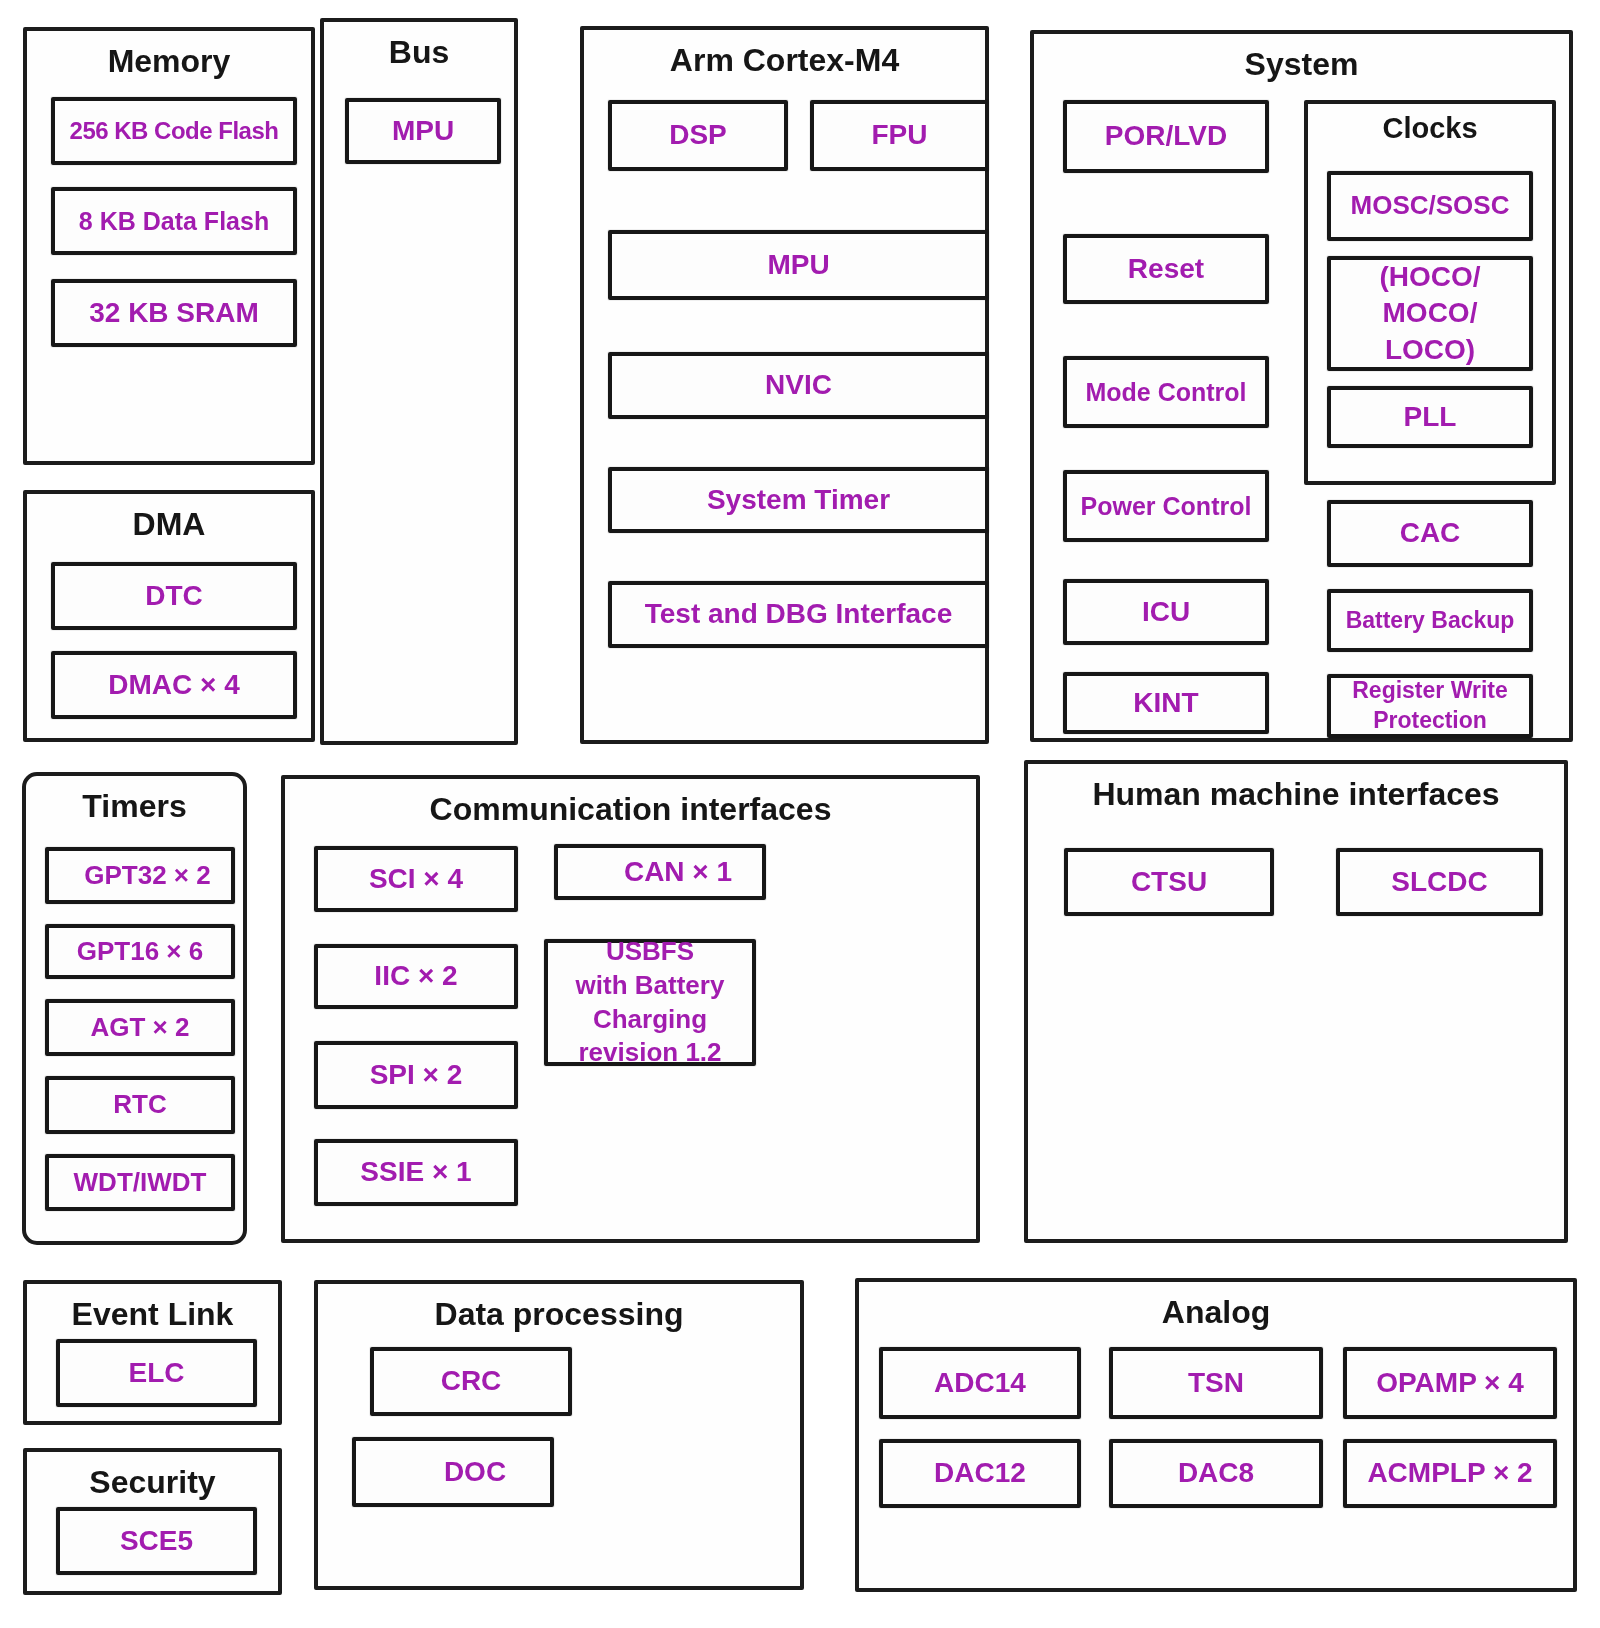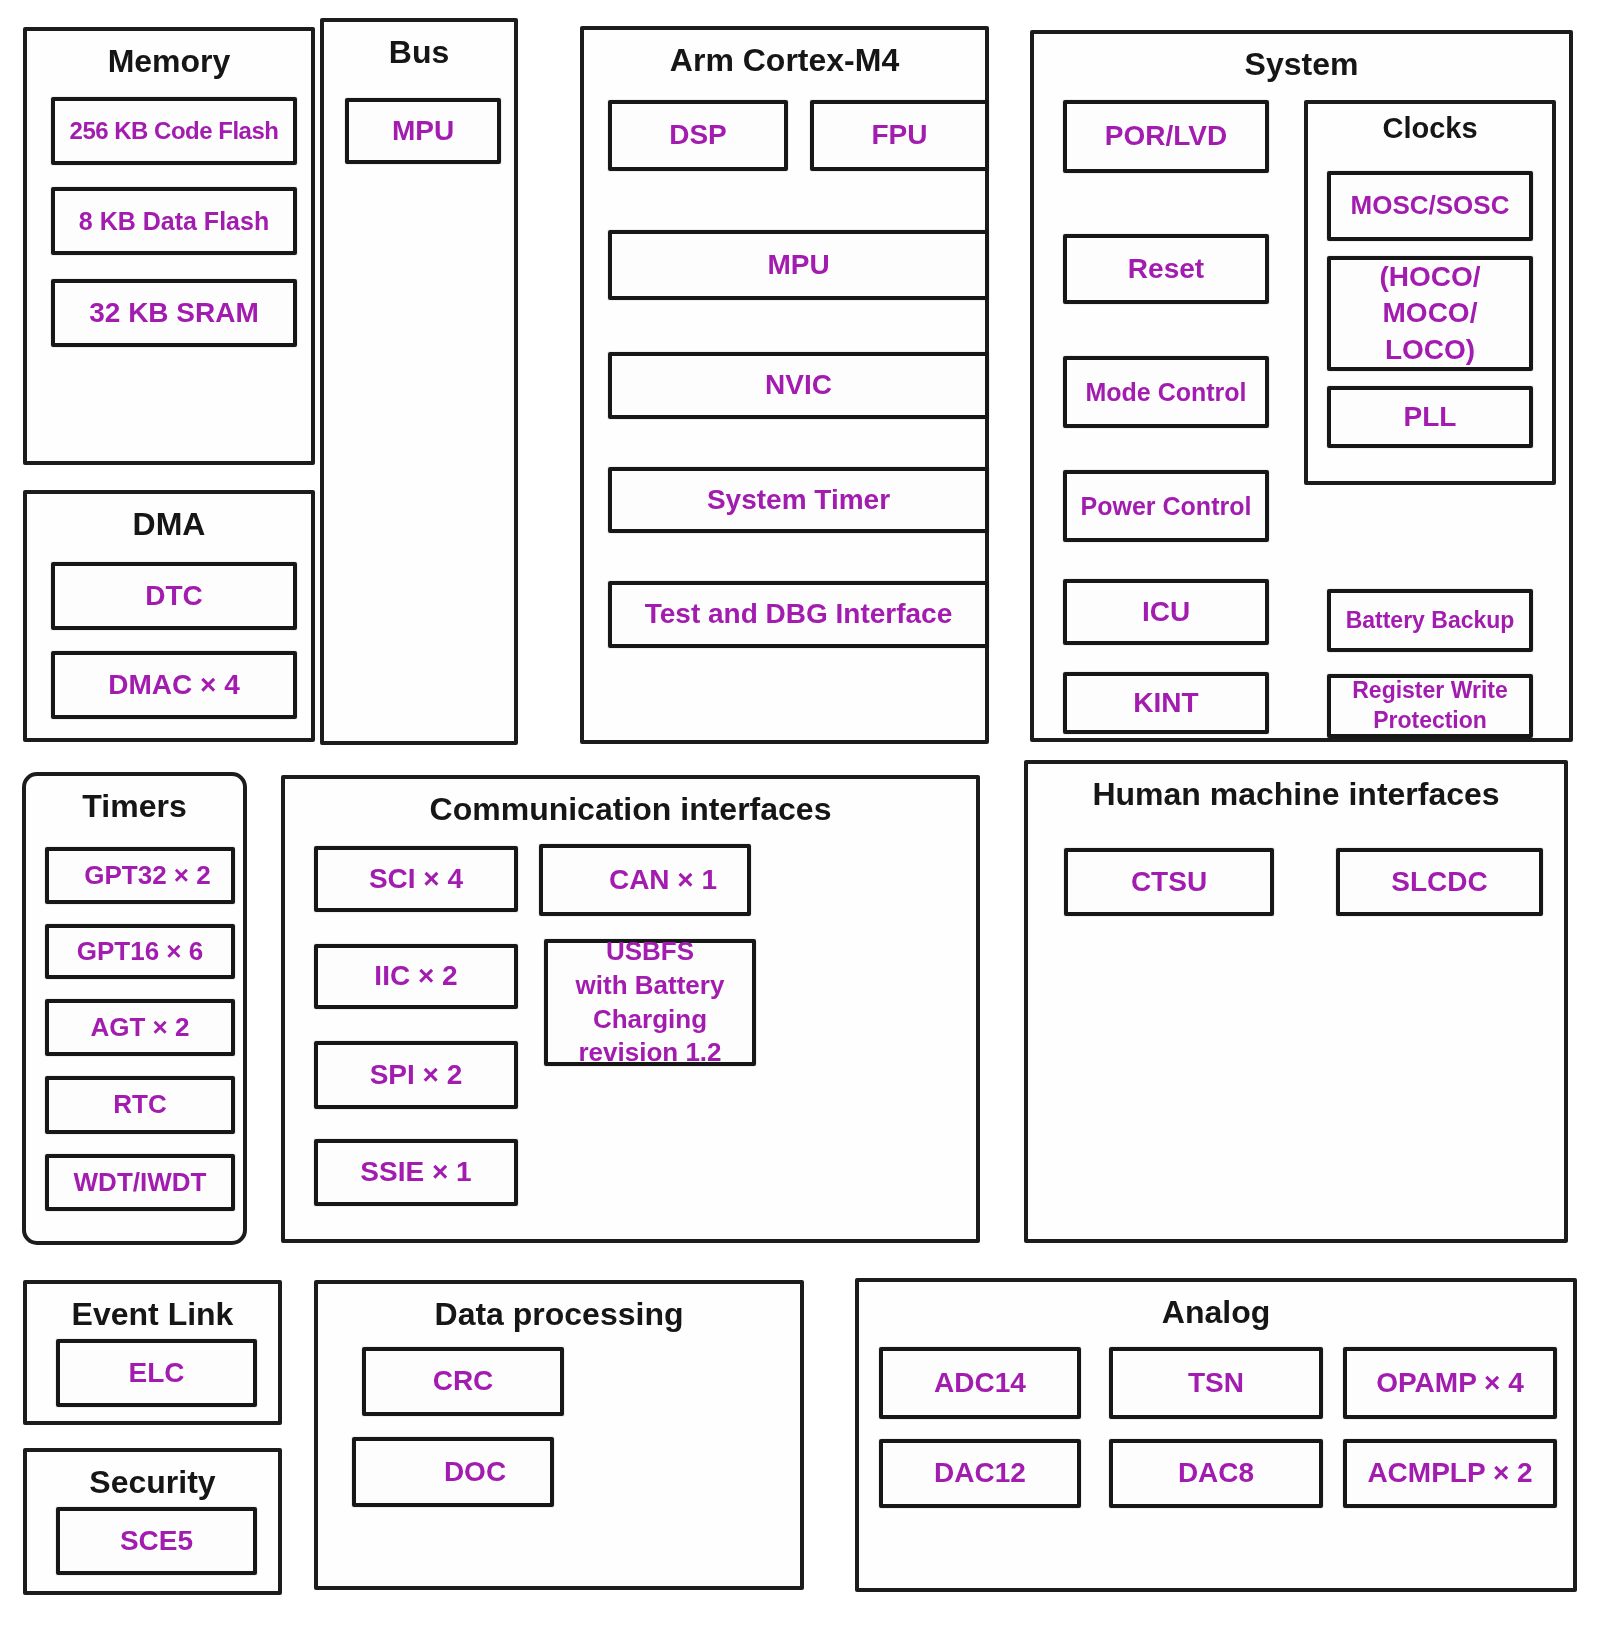--- a/index.html
+++ b/index.html
@@ -95,38 +95,39 @@
 
     <section class="panel" style="left:270px;top:66px;width:252px;height:385px;">
       <h2 class="ptitle subtitle">Clocks</h2>
       <div class="box" style="left:19px;top:152px;width:206px;height:115px;">(HOCO/
 MOCO/
 LOCO)</div>
       <div class="box fs-26" style="left:19px;top:67px;width:206px;height:70px;">MOSC/SOSC</div>
       <div class="box" style="left:19px;top:282px;width:206px;height:62px;">PLL</div>
     </section>
 
+    <div class="box" style="left:293px;top:466px;width:206px;height:67px;">CAC</div>
     <div class="box fs-23" style="left:293px;top:555px;width:206px;height:63px;">Battery Backup</div>
     <div class="box fs-23" style="left:293px;top:640px;width:206px;height:64px;">Register Write
 Protection</div>
   </section>
 
   <section class="panel" style="left:22px;top:772px;width:225px;height:473px;border-radius:15px;">
     <h2 class="ptitle">Timers</h2>
     <div class="box fs-26" style="left:19px;top:71px;width:190px;height:57px;padding-left:15px;">GPT32 × 2</div>
     <div class="box fs-26" style="left:19px;top:148px;width:190px;height:55px;">GPT16 × 6</div>
     <div class="box fs-26" style="left:19px;top:223px;width:190px;height:57px;">AGT × 2</div>
     <div class="box fs-26" style="left:19px;top:300px;width:190px;height:58px;">RTC</div>
     <div class="box fs-26" style="left:19px;top:378px;width:190px;height:57px;">WDT/IWDT</div>
   </section>
 
   <section class="panel" style="left:281px;top:775px;width:699px;height:468px;">
     <h2 class="ptitle">Communication interfaces</h2>
     <div class="box" style="left:29px;top:67px;width:204px;height:66px;">SCI × 4</div>
-    <div class="box" style="left:254px;top:65px;width:212px;height:72px;padding-left:36px;">CAN × 1</div>
+    <div class="box" style="left:269px;top:65px;width:212px;height:56px;padding-left:36px;">CAN × 1</div>
     <div class="box" style="left:29px;top:165px;width:204px;height:65px;">IIC × 2</div>
     <div class="box fs-26" style="left:259px;top:160px;width:212px;height:127px;">USBFS
 with Battery
 Charging
 revision 1.2</div>
     <div class="box" style="left:29px;top:262px;width:204px;height:68px;">SPI × 2</div>
     <div class="box" style="left:29px;top:360px;width:204px;height:67px;">SSIE × 1</div>
   </section>
 
   <section class="panel" style="left:1024px;top:760px;width:544px;height:483px;">
@@ -140,21 +141,21 @@
     <div class="box" style="left:29px;top:55px;width:201px;height:68px;">ELC</div>
   </section>
 
   <section class="panel" style="left:23px;top:1448px;width:259px;height:147px;">
     <h2 class="ptitle">Security</h2>
     <div class="box" style="left:29px;top:55px;width:201px;height:68px;">SCE5</div>
   </section>
 
   <section class="panel" style="left:314px;top:1280px;width:490px;height:310px;">
     <h2 class="ptitle">Data processing</h2>
-    <div class="box" style="left:44px;top:63px;width:202px;height:69px;">CRC</div>
+    <div class="box" style="left:52px;top:63px;width:202px;height:69px;">CRC</div>
     <div class="box" style="left:34px;top:153px;width:202px;height:70px;padding-left:44px;">DOC</div>
   </section>
 
   <section class="panel" style="left:855px;top:1278px;width:722px;height:314px;">
     <h2 class="ptitle">Analog</h2>
     <div class="box" style="left:20px;top:65px;width:202px;height:72px;">ADC14</div>
     <div class="box" style="left:250px;top:65px;width:214px;height:72px;">TSN</div>
     <div class="box" style="left:484px;top:65px;width:214px;height:72px;">OPAMP × 4</div>
     <div class="box" style="left:20px;top:157px;width:202px;height:69px;">DAC12</div>
     <div class="box" style="left:250px;top:157px;width:214px;height:69px;">DAC8</div>

